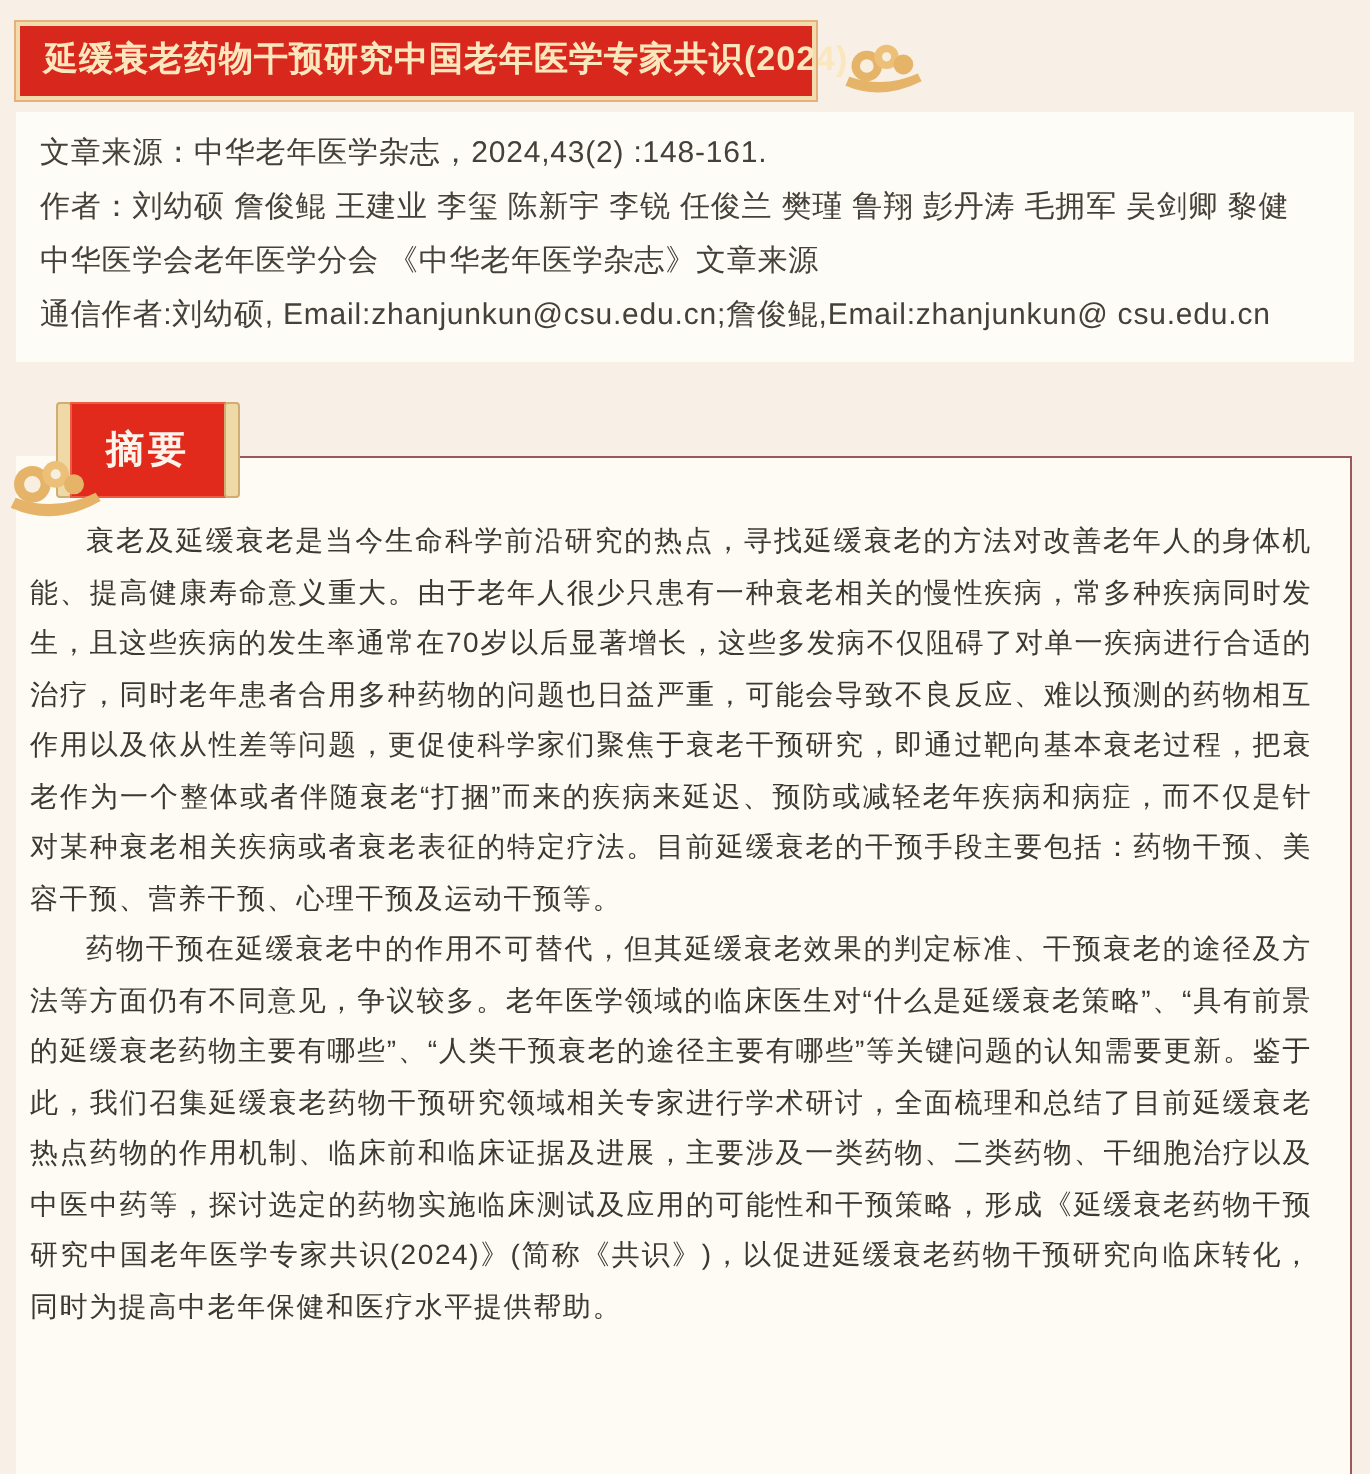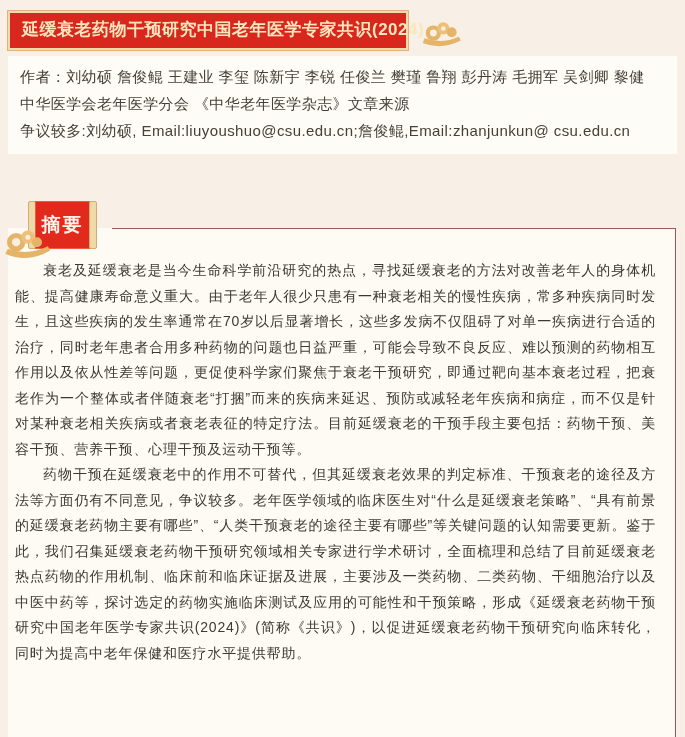--- a/index.html
+++ b/index.html
@@ -71,21 +71,21 @@
     z-index:3;
   }
   .rod{
     width:8px;
     background:#eed9a7;
     border:1px solid #d0ad71;
     border-radius:2px;
     box-sizing:border-box;
   }
   .badge-center{
-    width:55px;
+    width:78px;
     margin:0 -1px;
     background:#e12a1c;
     display:flex;align-items:center;justify-content:center;
     box-shadow:inset 0 0 0 1px #ef5a43;
   }
   .badge-center span{
     color:#fdf4ec;
     font-size:19px;
     font-weight:bold;
     letter-spacing:2px;
@@ -124,22 +124,23 @@
       <path d="M6 34 q24 10 50 -3 l-2.5 -5 q-22 10 -45 2 z" fill="#e5b469"></path>
       <circle cx="20" cy="21" r="10" fill="#e5b469"></circle>
       <circle cx="33" cy="15" r="8" fill="#ecc078"></circle>
       <circle cx="44" cy="20" r="6.5" fill="#e5b469"></circle>
       <circle cx="20" cy="21" r="4.5" fill="#f8efe0"></circle>
       <circle cx="33" cy="15" r="3" fill="#f8efe0"></circle>
     </svg>
   </div>
 
   <div class="meta-card">
+    <p>文章来源：中华老年医学杂志，2024,43(2) :148-161.</p>
     <p>作者：刘幼硕 詹俊鲲 王建业 李玺 陈新宇 李锐 任俊兰 樊瑾 鲁翔 彭丹涛 毛拥军 吴剑卿 黎健 中华医学会老年医学分会 《中华老年医学杂志》文章来源</p>
-    <p>争议较多:刘幼硕, Email:liuyoushuo@csu.edu.cn;詹俊鲲,Email:zhanjunkun@ csu.edu.cn</p>
+    <p>通信作者:刘幼硕, Email:zhanjunkun@csu.edu.cn;詹俊鲲,Email:zhanjunkun@ csu.edu.cn</p>
   </div>
 
   <div class="abstract-panel"></div>
   <div class="abstract-topline"></div>
 
   <div class="badge">
     <span class="rod"></span>
     <div class="badge-center">
       <span>摘要</span>
     </div>

